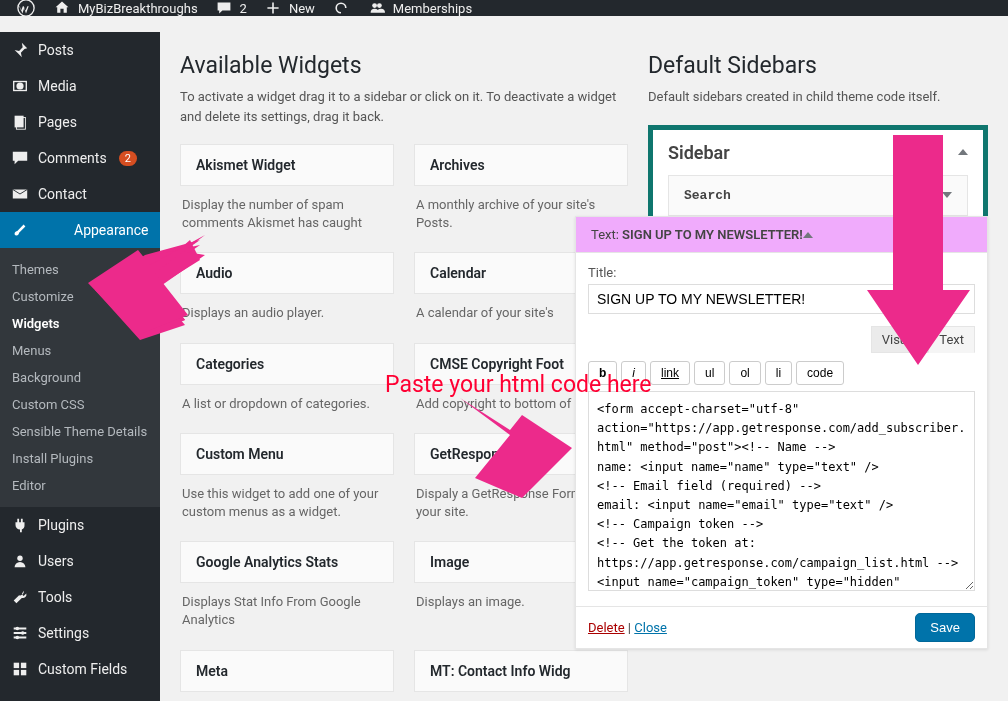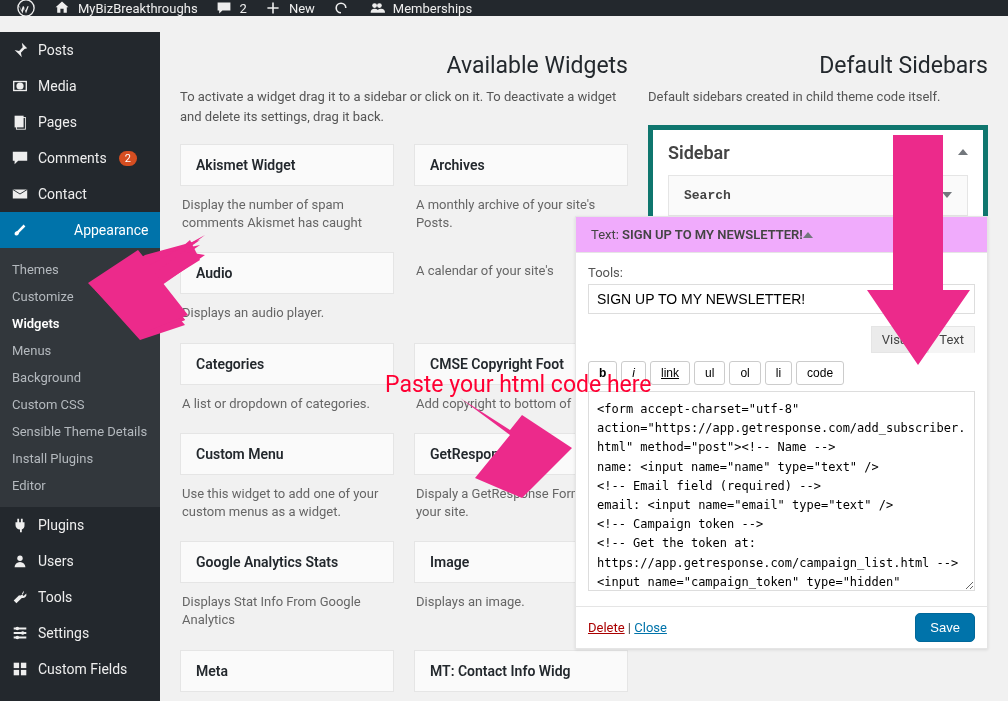--- a/index.html
+++ b/index.html
@@ -17,21 +17,21 @@
 .badge { background: #d54e21; color: #fff; border-radius: 10px; padding: 1px 6px; font-size: 11px; margin-left: 4px; }
 .submenu { background: #32373c; padding: 8px 0; }
 .submenu-item { padding: 6px 12px; color: #b4b9be; font-size: 13px; cursor: pointer; }
 .submenu-item.current { color: #fff; font-weight: 600; }
 
 .content { position: absolute; top: 32px; left: 160px; right: 0; bottom: 0; padding: 20px; overflow: hidden; }
 .columns { display: flex; gap: 20px; }
 .col-left { flex: 1; }
 .col-right { width: 340px; }
 
-h2 { font-size: 23px; font-weight: 400; color: #23282d; margin-bottom: 8px; text-align: right; }
+h2 { font-size: 23px; font-weight: 400; color: #23282d; margin-bottom: 8px; }
 .desc { color: #555; font-size: 13px; line-height: 1.5; margin-bottom: 18px; }
 
 .widget-grid { display: grid; grid-template-columns: 1fr 1fr; gap: 10px 20px; }
 .widget-card { }
 .widget-title { background: #fafafa; border: 1px solid #e5e5e5; padding: 12px 15px; font-size: 14px; font-weight: 600; color: #23282d; cursor: move; }
 .widget-desc { padding: 10px 2px; color: #666; font-size: 13px; line-height: 1.4; }
 
 .sidebar-panel { background: #fff; border: 5px solid #0f766e; margin-bottom: 20px; }
 .panel-head { padding: 12px 15px; font-size: 18px; font-weight: 600; display: flex; justify-content: space-between; align-items: center; cursor: pointer; }
 .inside { padding: 0 15px 15px; font-family: Liberation Mono, monospace; }
@@ -245,20 +245,21 @@
             </div>
             <div class="widget-card">
               <div class="widget-title">Archives</div>
               <div class="widget-desc">A monthly archive of your site's Posts.</div>
             </div>
             <div class="widget-card">
               <div class="widget-title">Audio</div>
               <div class="widget-desc">Displays an audio player.</div>
             </div>
             <div class="widget-card">
+              <div class="widget-title">Calendar</div>
               <div class="widget-desc">A calendar of your site's</div>
             </div>
             <div class="widget-card">
               <div class="widget-title">Categories</div>
               <div class="widget-desc">A list or dropdown of categories.</div>
             </div>
             <div class="widget-card">
               <div class="widget-title">CMSE Copyright Foot</div>
               <div class="widget-desc">Add copyright to bottom of pag</div>
             </div>
@@ -306,21 +307,21 @@
       </div>
     </div>
   </div>
 
   <div class="editor-panel">
     <div class="editor-head">
       <span class="txt"><span>Text</span>: <b>SIGN UP TO MY NEWSLETTER!</b></span>
       <span class="caret-up"></span>
     </div>
     <div class="editor-body">
-      <label>Tools:</label>
+      <label>Title:</label>
       <input type="text" value="SIGN UP TO MY NEWSLETTER!" style="">
       <div class="ed-tabs">
         <div class="ed-tab">Visual</div>
         <div class="ed-tab active">Text</div>
       </div>
       <div class="ed-toolbar">
         <button class="ed-btn" style="font-weight:bold">b</button>
         <button class="ed-btn" style="font-style:italic">i</button>
         <button class="ed-btn u">link</button>
         <button class="ed-btn">ul</button>

